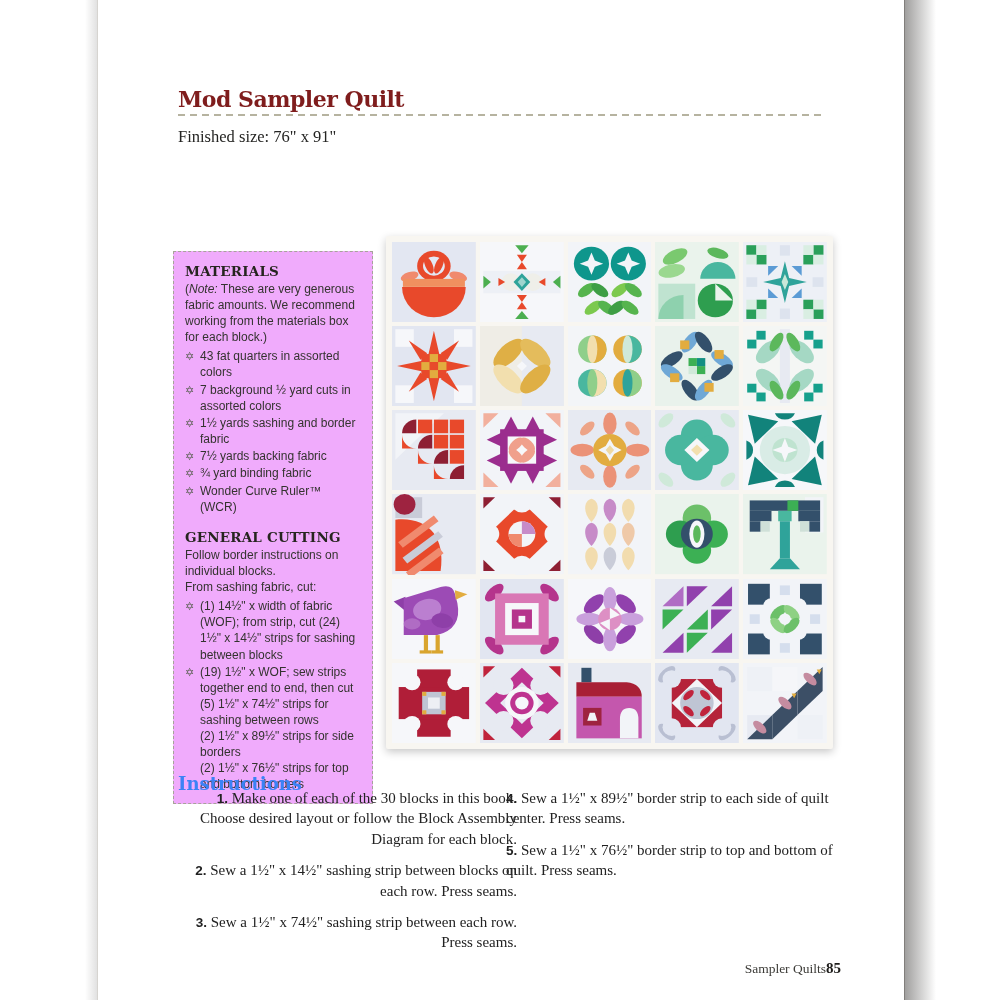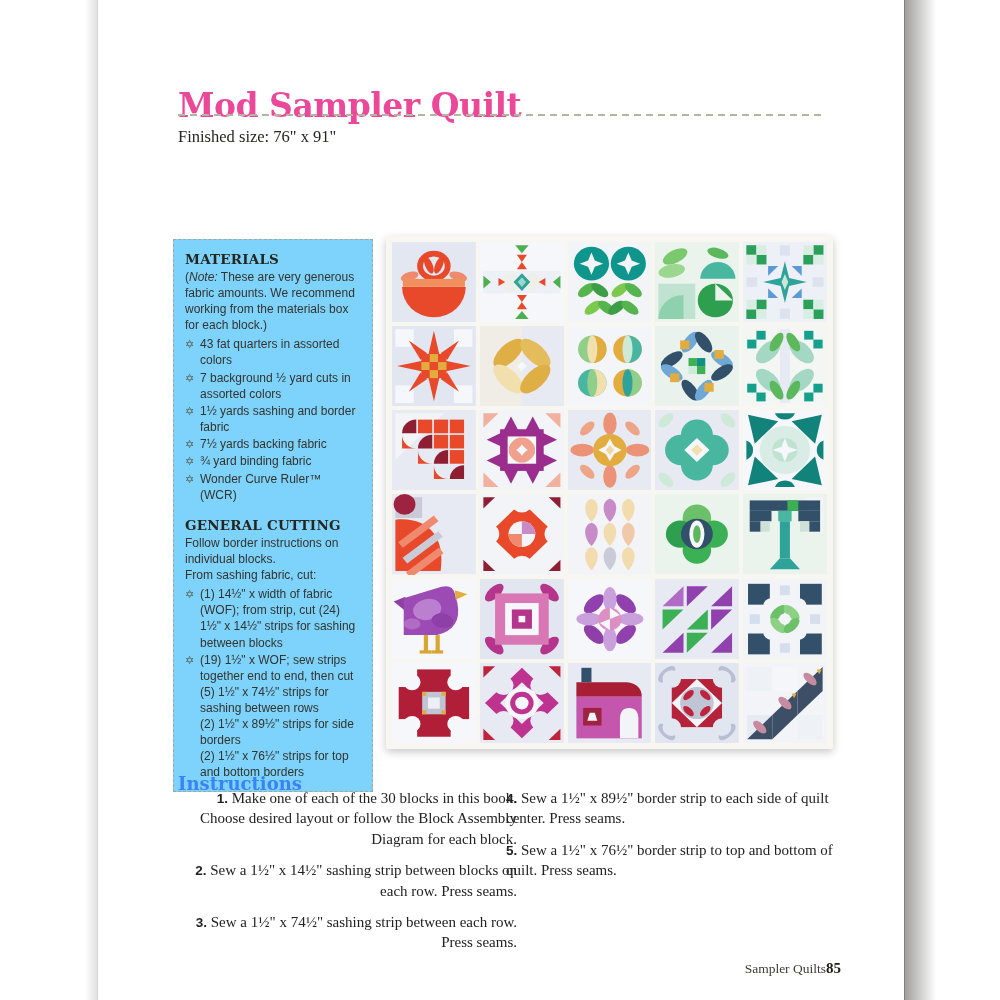--- a/index.html
+++ b/index.html
@@ -6,27 +6,27 @@
   body{width:1000px;height:1000px;background:#ffffff;position:relative;overflow:hidden;
        font-family:"Liberation Serif","DejaVu Serif",serif;color:#1e1d1b;}
   .page{position:absolute;left:97px;top:0;width:806px;height:1000px;background:#fff;
         border-left:1px solid #d6d4d0;border-right:1px solid #c4c1bd;}
   .left-shadow{position:absolute;left:85px;top:0;width:12px;height:1000px;
         background:linear-gradient(to left,rgba(90,90,90,.18),rgba(255,255,255,0));}
   .right-shadow{position:absolute;left:904px;top:0;width:32px;height:1000px;
         background:linear-gradient(to right,rgba(60,58,56,.50),rgba(255,255,255,0));}
   .abs{position:absolute;}
   .title{left:80px;top:58px;font-family:"DejaVu Serif","Liberation Serif",serif;
-         font-size:33px;font-weight:700;color:#ec4899;letter-spacing:-.5px;margin-top:28px;}
+         font-size:22px;font-weight:700;color:#7f1d1d;letter-spacing:-.5px;margin-top:28px;}
   .dashes{left:80px;top:114px;width:646px;height:2px;
          background:repeating-linear-gradient(90deg,#b6b3a0 0 7px,transparent 7px 12px);}
   .finished{left:80px;top:127px;font-size:16.5px;color:#242422;}
   .intro{left:80px;top:157px;width:664px;font-size:16px;line-height:1.54;color:#242422;}
-  .materials-box{left:75px;top:239px;width:200px;min-height:494px;box-sizing:border-box;
-         background:#7dd3fc;border:1px dashed #a7a499;padding:10px 11px 10px 11px;
+  .materials-box{left:75px;top:251px;width:200px;min-height:494px;box-sizing:border-box;
+         background:#f0abfc;border:1px dashed #a7a499;padding:10px 11px 10px 11px;
          font-family:"Liberation Sans",sans-serif;font-size:12px;line-height:1.34;color:#34332f;}
   .box-h{font-family:"DejaVu Serif","Liberation Serif",serif;font-weight:700;font-size:13.5px;
          letter-spacing:.2px;color:#26251f;margin:0 0 1px 0;}
   .box-h2{margin-top:13px;}
   .note i{font-style:italic;}
   ul.blist{list-style:none;margin:3px 0 0 0;padding:0;}
   ul.blist li{display:flex;gap:5px;margin:1px 0;}
   .bullet{flex:0 0 10px;color:#5d6055;font-size:11px;line-height:1.5;}
   .cut-line{display:block;}
   .quilt{left:288px;top:236px;width:447px;height:513px;background:#f8f6f1;

